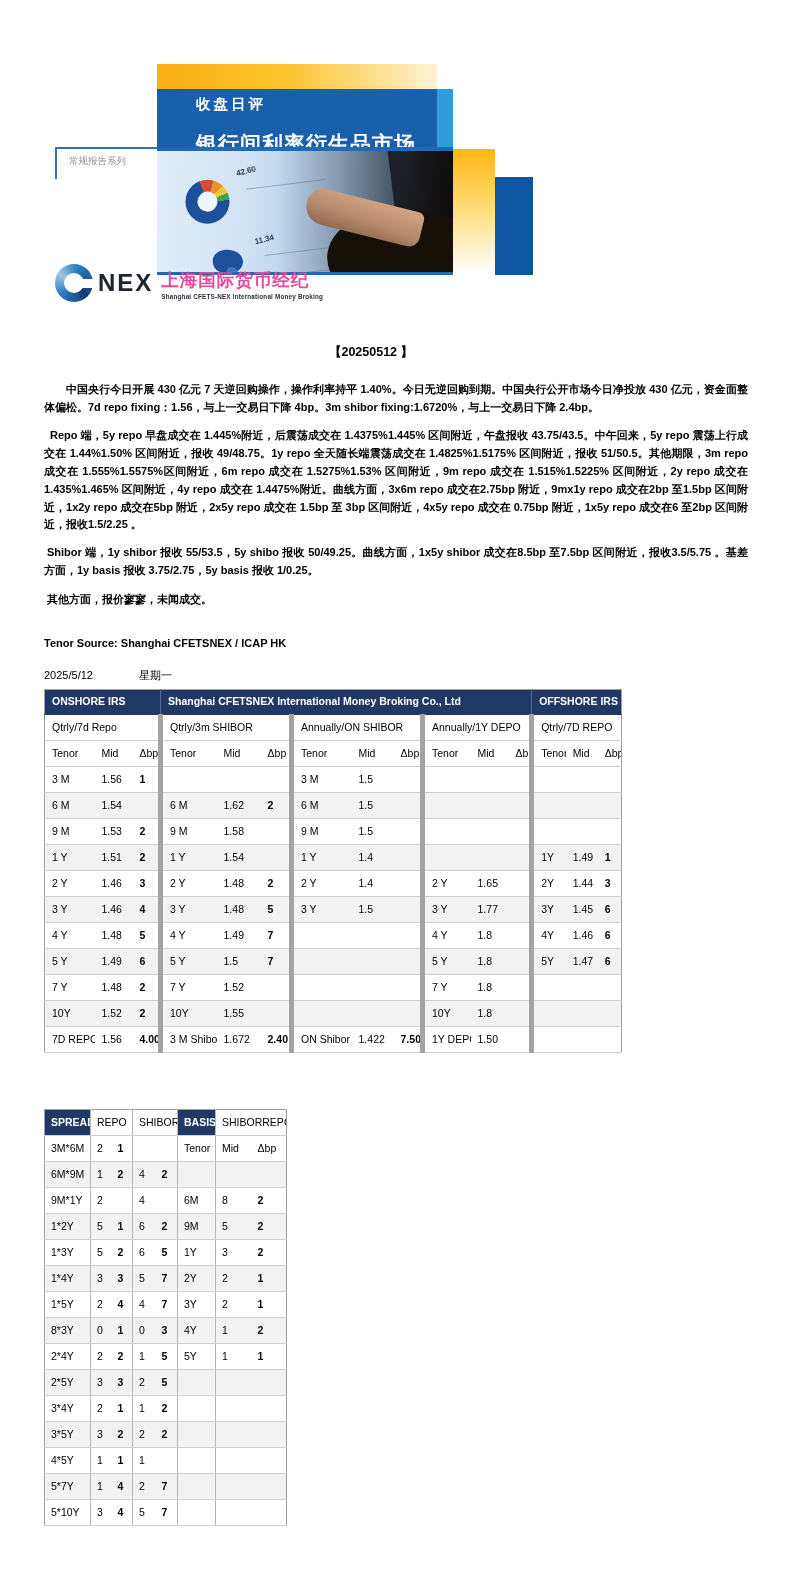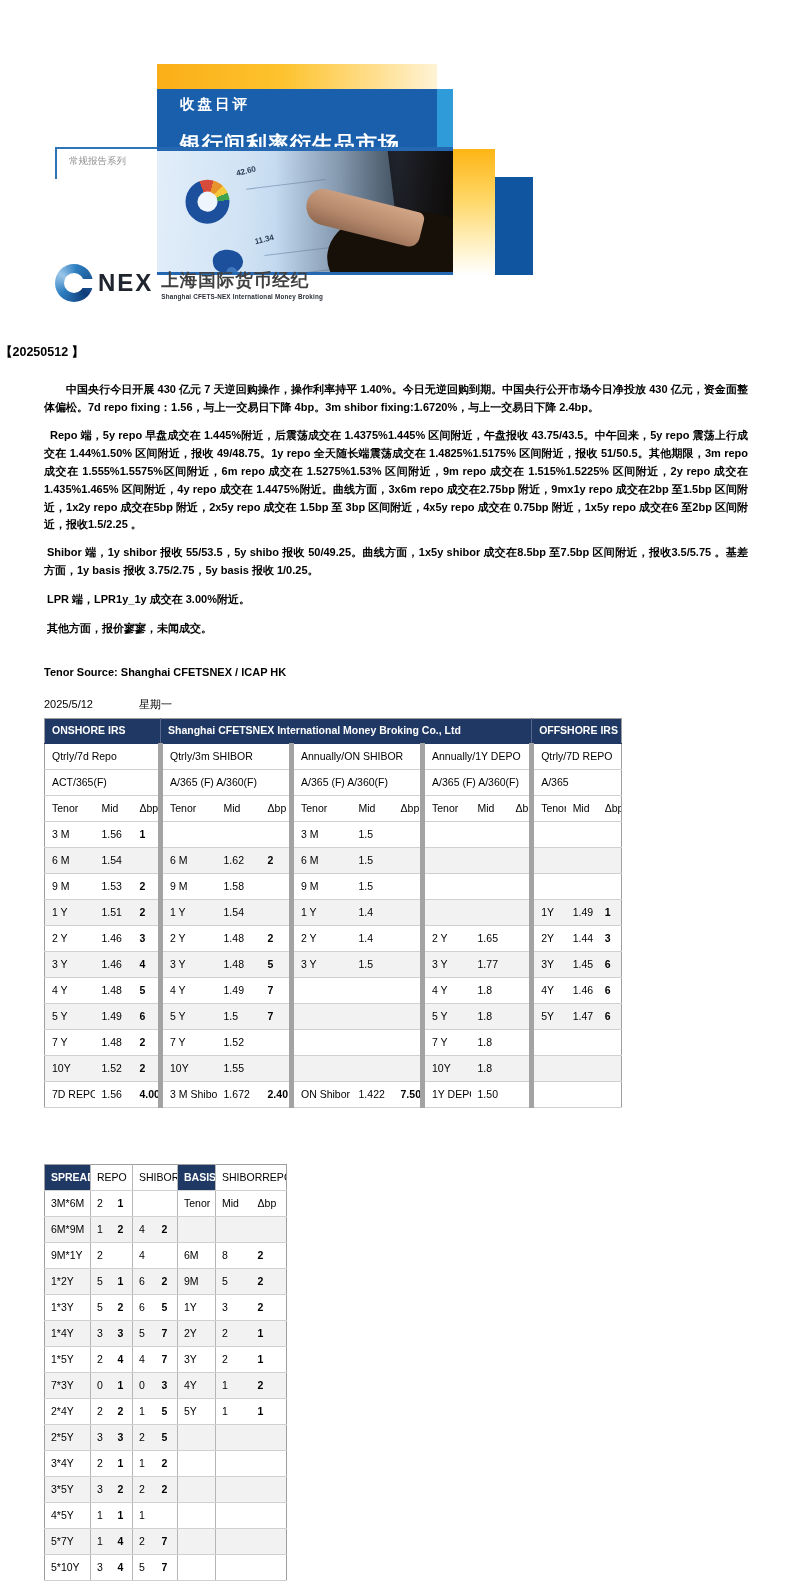--- a/index.html
+++ b/index.html
@@ -5,21 +5,21 @@
   * { margin:0; padding:0; box-sizing:border-box; }
   html,body { background:#ffffff; }
   body { font-family:"Liberation Sans","DejaVu Sans",sans-serif; color:#000; }
   .page { position:relative; width:792px; height:1584px; background:#fff; overflow:hidden; }
 
   
   .header-area { position:relative; height:332px; }
   .yellow-top { position:absolute; left:157px; top:64px; width:280px; height:25px;
     background:linear-gradient(90deg,#FBAE17 0%,#FDC32E 45%,#FFDF8F 78%,#FFF3D6 100%); }
   .banner { position:absolute; left:157px; top:89px; width:280px; height:59px;
-    background:#1A5FAC; color:#fff; padding:6px 0 0 23px; }
+    background:#1A5FAC; color:#fff; padding:6px 0 0 39px; }
   .banner-l1 { font-size:14.5px; font-weight:700; letter-spacing:3px; }
   .banner-l2 { font-size:21px; font-weight:700; letter-spacing:1px; margin-top:16px; white-space:nowrap; }
   .banner-accent { position:absolute; left:437px; top:89px; width:16px; height:58px; background:#2F9BD8; }
 
   .series-box { position:absolute; left:55px; top:147px; width:102px; height:32px;
     border-top:2px solid #2E75B6; border-left:2px solid #2E75B6;
     color:#8f8f8f; font-size:9.5px; padding:6px 3px 0 12px; }
 
   
   .photo { position:absolute; left:157px; top:147px; width:296px; height:128px; overflow:hidden;
@@ -53,25 +53,25 @@
   .deco-blue-v { position:absolute; left:495px; top:177px; width:38px; height:98px; background:#0F55A0; }
 
   
   .logo { position:absolute; left:55px; top:264px; display:flex; align-items:flex-start; }
   .logo-mark { position:relative; width:38px; height:38px; border-radius:50%;
     background:conic-gradient(from 130deg,#0d3a74,#2d7fc1 28%,#9cc6e8 48%,#2d7fc1 66%,#123f7c 100%); }
   .logo-mark i { content:""; position:absolute; right:-3px; top:15px; width:15px; height:9px; background:#fff; display:block; }
   .logo-mark::after { content:""; position:absolute; inset:9px; background:#fff; border-radius:50%; }
   .logo-nex { font-size:24px; font-weight:900; color:#20242e; letter-spacing:2px; line-height:38px; margin-left:5px; }
   .logo-cnwrap { margin-left:8px; padding-top:4px; }
-  .logo-cn { font-size:17.5px; font-weight:800; color:#404040; letter-spacing:1px; white-space:nowrap; }
+  .logo-cn { font-size:17.5px; font-weight:800; color:#ec4899; letter-spacing:1px; white-space:nowrap; }
   .logo-en { font-size:6.3px; font-weight:700; color:#2a2e38; margin-top:1px; letter-spacing:0.2px; }
 
   
-  .date-stamp { margin:12px 50px 0 0; text-align:left; font-size:12.5px; font-weight:700; }
+  .date-stamp { margin:12px 50px 0 0; text-align:center; font-size:12.5px; font-weight:700; }
   .content { padding:0 44px; font-size:11px; line-height:1.63; font-weight:600; text-align:justify; }
   .content p { margin:0; }
   .p1 { margin-top:20px !important; text-indent:22px; }
   .p2 { margin-top:10px !important; text-indent:6px; }
   .p3 { margin-top:10px !important; text-indent:3px; }
   .p4 { margin-top:11px !important; text-indent:3px; }
   .p5 { margin-top:11px !important; text-indent:3px; }
   .datasource { margin-top:26px; font-weight:700; }
   .date-row { margin-top:14px; font-weight:400; display:flex; }
   .date-row .weekday { margin-left:46px; }
@@ -142,21 +142,20 @@
       </div>
     </div>
   </div>
 
   <div class="date-stamp">【20250512 】</div>
 
   <div class="content">
     <p class="p1">中国央行今日开展 430 亿元 7 天逆回购操作，操作利率持平 1.40%。今日无逆回购到期。中国央行公开市场今日净投放 430 亿元，资金面整体偏松。7d repo fixing：1.56，与上一交易日下降 4bp。3m shibor fixing:1.6720%，与上一交易日下降 2.4bp。</p>
     <p class="p2">Repo 端，5y repo 早盘成交在 1.445%附近，后震荡成交在 1.4375%1.445% 区间附近，午盘报收 43.75/43.5。中午回来，5y repo 震荡上行成交在 1.44%1.50% 区间附近，报收 49/48.75。1y repo 全天随长端震荡成交在 1.4825%1.5175% 区间附近，报收 51/50.5。其他期限，3m repo 成交在 1.555%1.5575%区间附近，6m repo 成交在 1.5275%1.53% 区间附近，9m repo 成交在 1.515%1.5225% 区间附近，2y repo 成交在 1.435%1.465% 区间附近，4y repo 成交在 1.4475%附近。曲线方面，3x6m repo 成交在2.75bp 附近，9mx1y repo 成交在2bp 至1.5bp 区间附近，1x2y repo 成交在5bp 附近，2x5y repo 成交在 1.5bp 至 3bp 区间附近，4x5y repo 成交在 0.75bp 附近，1x5y repo 成交在6 至2bp 区间附近，报收1.5/2.25 。</p>
     <p class="p3">Shibor 端，1y shibor 报收 55/53.5，5y shibo 报收 50/49.25。曲线方面，1x5y shibor 成交在8.5bp 至7.5bp 区间附近，报收3.5/5.75 。基差方面，1y basis 报收 3.75/2.75，5y basis 报收 1/0.25。</p>
-    <p class="p4">LPR 端，LPR1y_1y 成交在 3.00%附近。</p>
     <p class="p5">其他方面，报价寥寥，未闻成交。</p>
 
     <div class="datasource">Tenor Source: Shanghai CFETSNEX / ICAP HK</div>
     <div class="date-row">
       <span>2025/5/12</span>
       <span class="weekday">星期一</span>
     </div>
 
     <table id="main-table">
       <colgroup>
@@ -182,27 +181,20 @@
           <th colspan="9" class="gstart">Shanghai CFETSNEX International Money Broking Co., Ltd</th>
           <th colspan="3" class="gstart">OFFSHORE IRS</th>
         </tr>
         <tr>
           <th colspan="3">Qtrly/7d Repo</th>
           <th colspan="3" class="gstart">Qtrly/3m SHIBOR</th>
           <th colspan="3" class="gstart">Annually/ON SHIBOR</th>
           <th colspan="3" class="gstart">Annually/1Y DEPO</th>
           <th colspan="3" class="gstart">Qtrly/7D REPO</th>
         </tr>
-        <tr>
-          <th colspan="3">ACT/365(F)</th>
-          <th colspan="3" class="gstart">A/365 (F) A/360(F)</th>
-          <th colspan="3" class="gstart">A/365 (F) A/360(F)</th>
-          <th colspan="3" class="gstart">A/365 (F) A/360(F)</th>
-          <th colspan="3" class="gstart">A/365</th>
-        </tr>
         <tr id="mt-colhead">
             <th>Tenor</th>
             <th>Mid</th>
             <th>Δbp</th>
             <th class="gstart">Tenor</th>
             <th>Mid</th>
             <th>Δbp</th>
             <th class="gstart">Tenor</th>
             <th>Mid</th>
             <th>Δbp</th>
@@ -490,21 +482,21 @@
             <td>1*5Y</td>
             <td class="gstart">2</td>
             <td class="bold">4</td>
             <td class="gstart">4</td>
             <td class="bold">7</td>
             <td class="gstart">3Y</td>
             <td class="gstart">2</td>
             <td class="bold">1</td>
           </tr>
           <tr>
-            <td>7*3Y</td>
+            <td>8*3Y</td>
             <td class="gstart">0</td>
             <td class="bold">1</td>
             <td class="gstart">0</td>
             <td class="bold">3</td>
             <td class="gstart">4Y</td>
             <td class="gstart">1</td>
             <td class="bold">2</td>
           </tr>
           <tr>
             <td>2*4Y</td>

